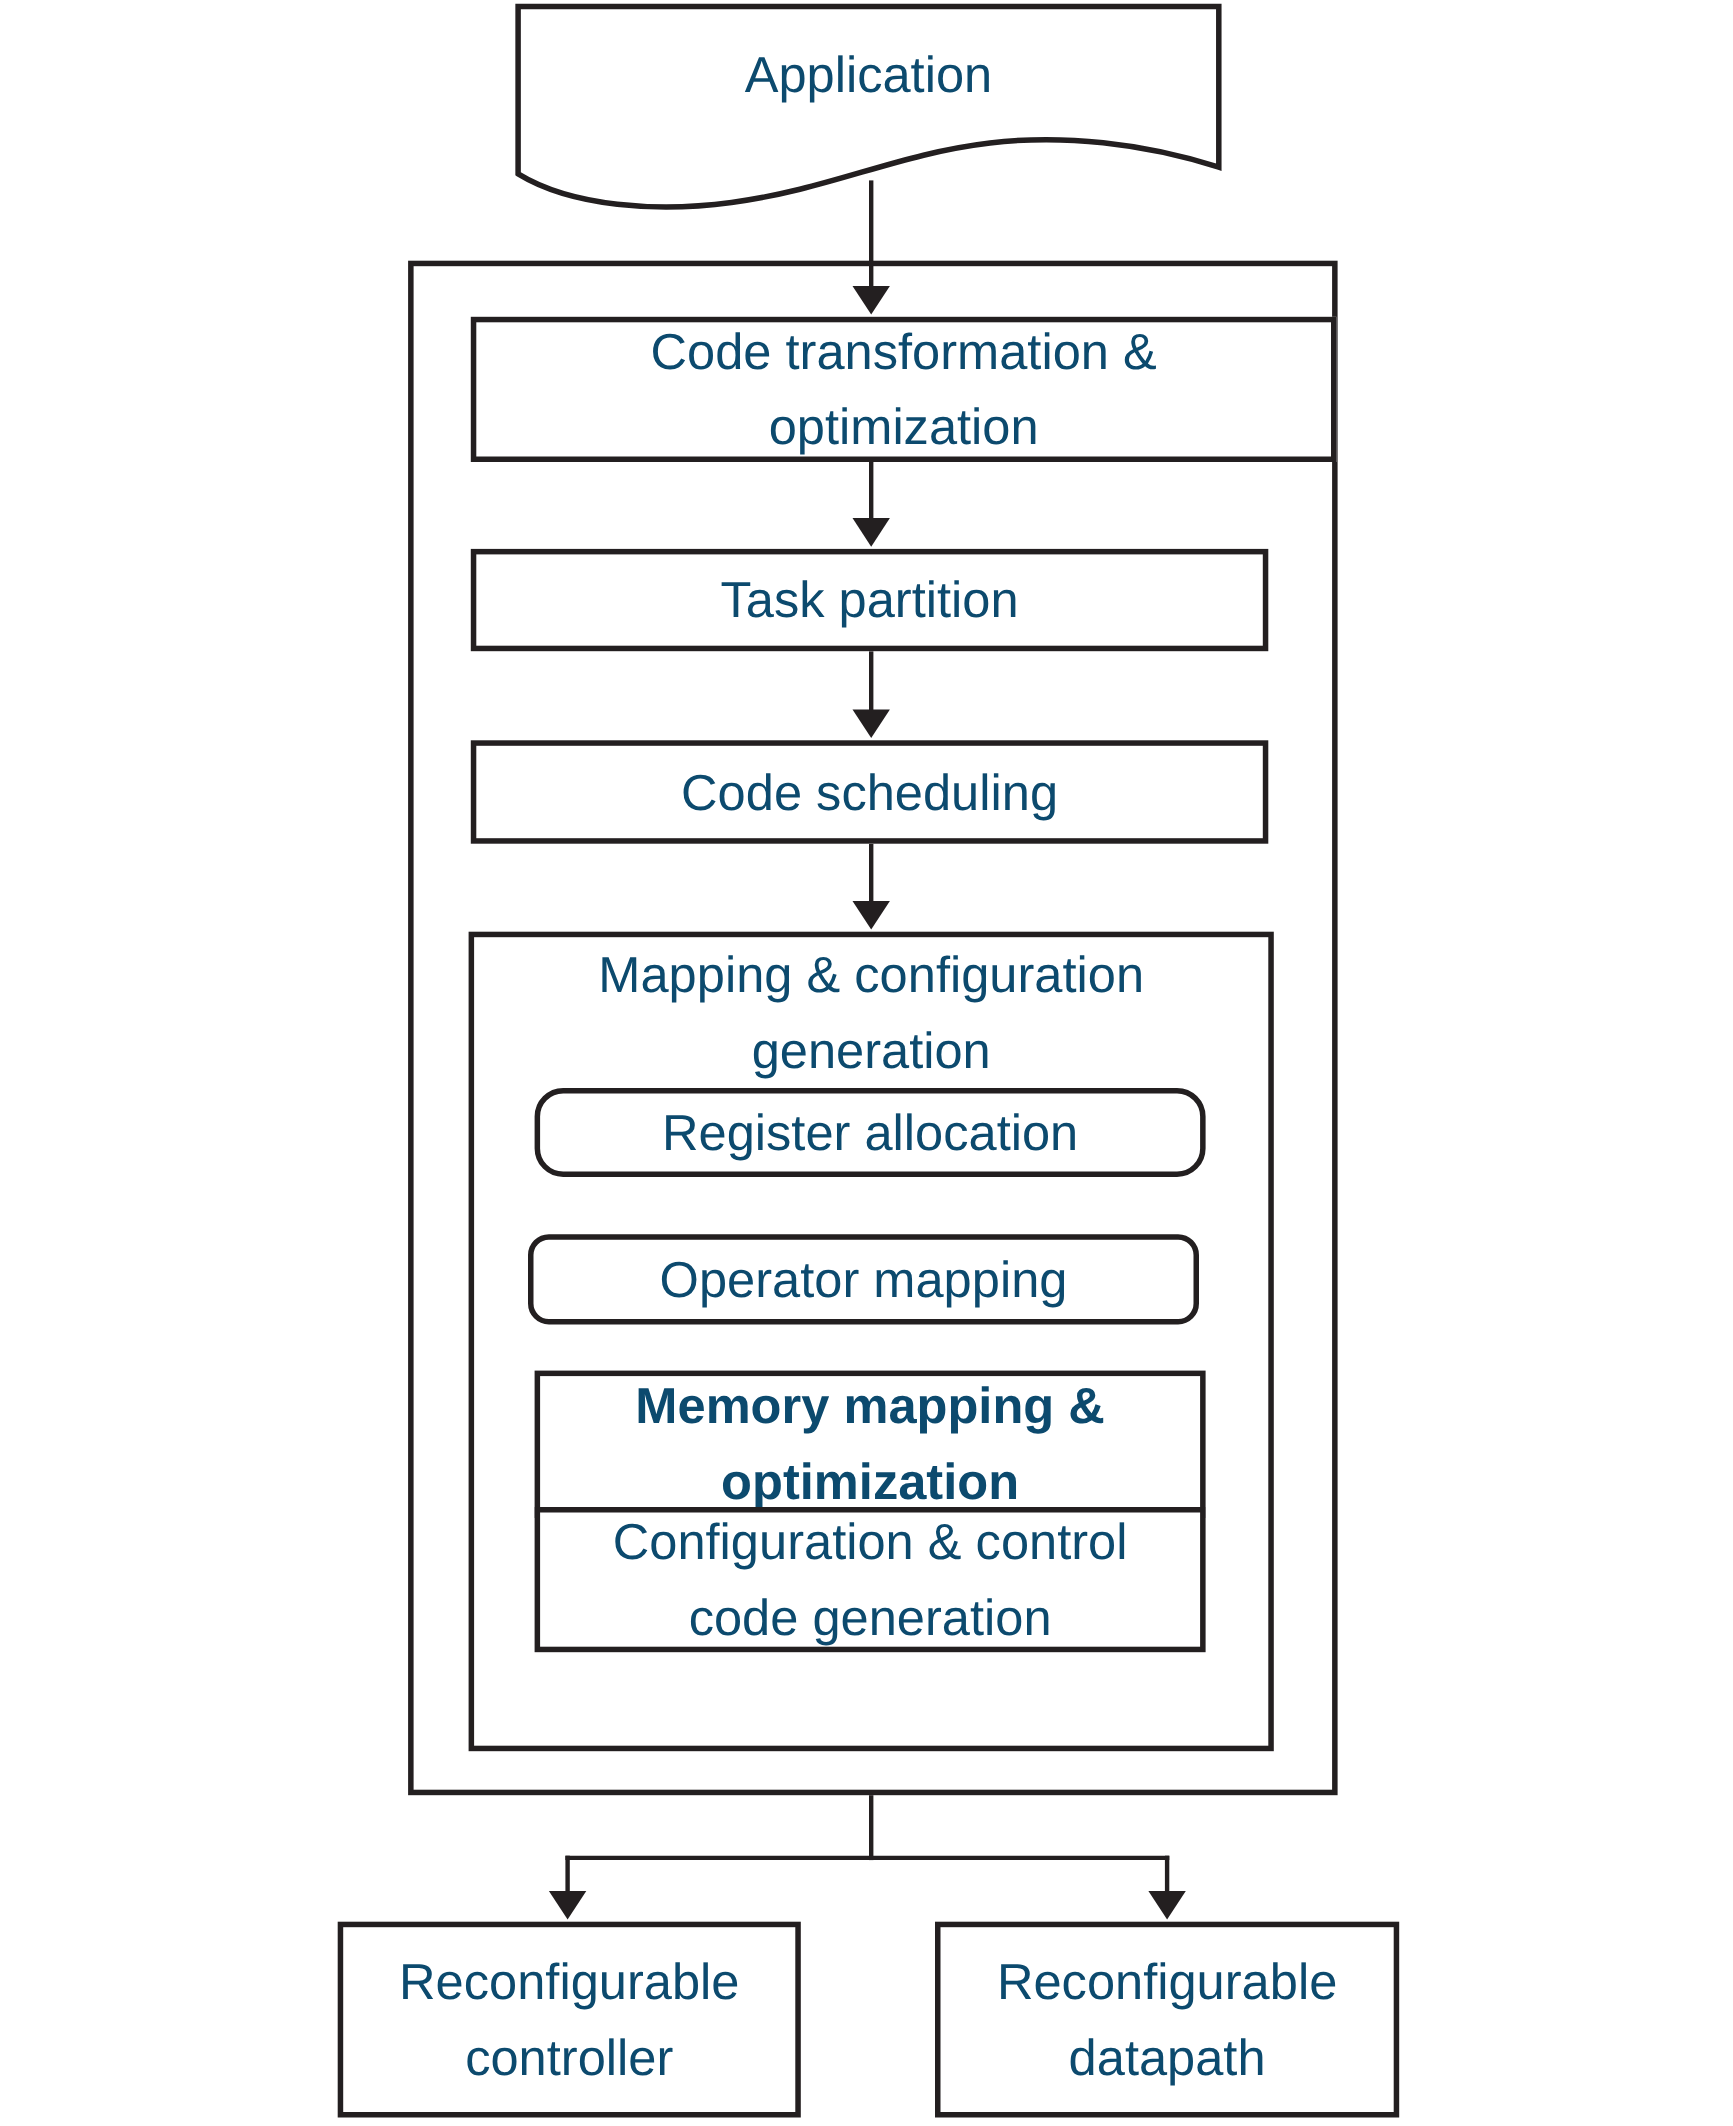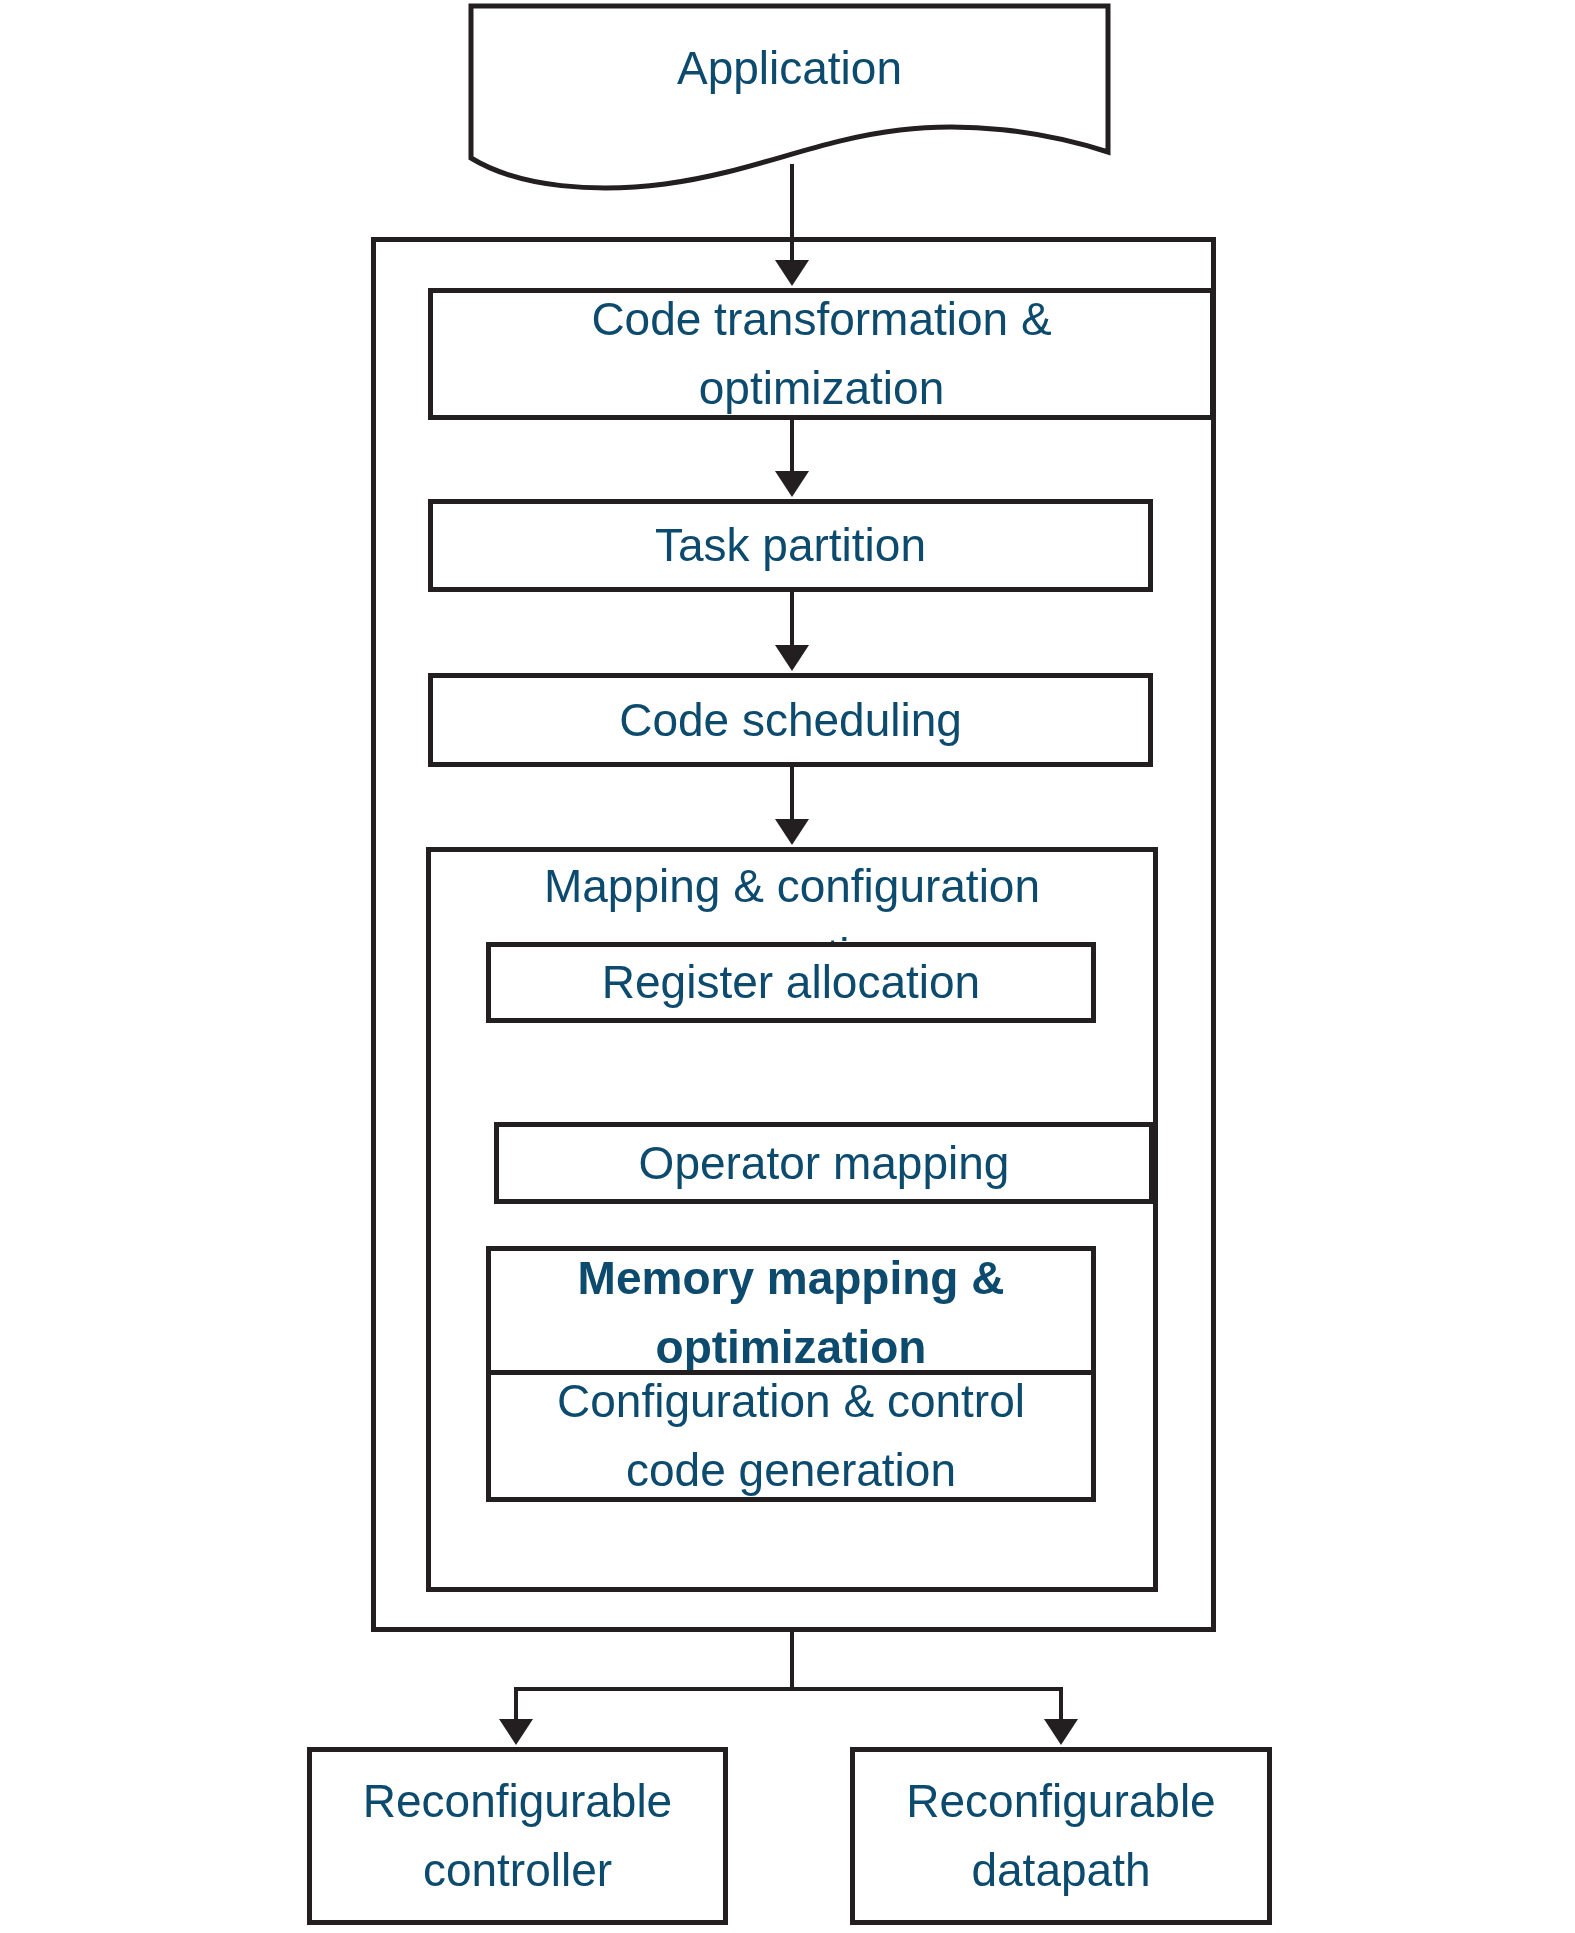--- a/index.html
+++ b/index.html
@@ -61,22 +61,22 @@
     top: 852px;
     width: 732px;
     text-align: center;
   }
   
   .outer-container   { left: 371px; top: 237px;  width: 845px; height: 1395px; }
   .mapping-container { left: 426px; top: 847px;  width: 732px; height: 745px;  }
   .code-box          { left: 428px; top: 288px;  width: 787px; height: 132px;  }
   .partition-box     { left: 428px; top: 499px;  width: 725px; height: 93px;   }
   .scheduling-box    { left: 428px; top: 673px;  width: 725px; height: 94px;   }
-  .register-box      { left: 486px; top: 942px;  width: 610px; height: 81px;   }
-  .operator-box      { left: 494px; top: 1122px; width: 660px; height: 82px;   }
+  .register-box      { left: 486px; top: 989px;  width: 610px; height: 81px; border-radius: 26px;   }
+  .operator-box      { left: 480px; top: 1122px; width: 610px; height: 82px; border-radius: 19px;   }
   .memory-box        { left: 486px; top: 1246px; width: 610px; height: 134px; font-weight: bold;  }
   .configgen-box     { left: 486px; top: 1370px; width: 610px; height: 132px;  }
   .controller-box    { left: 307px; top: 1747px; width: 421px; height: 178px;  }
   .datapath-box      { left: 850px; top: 1747px; width: 422px; height: 178px;  }
 </style>
 </head>
 <body>
 
 <div class="canvas">
 

